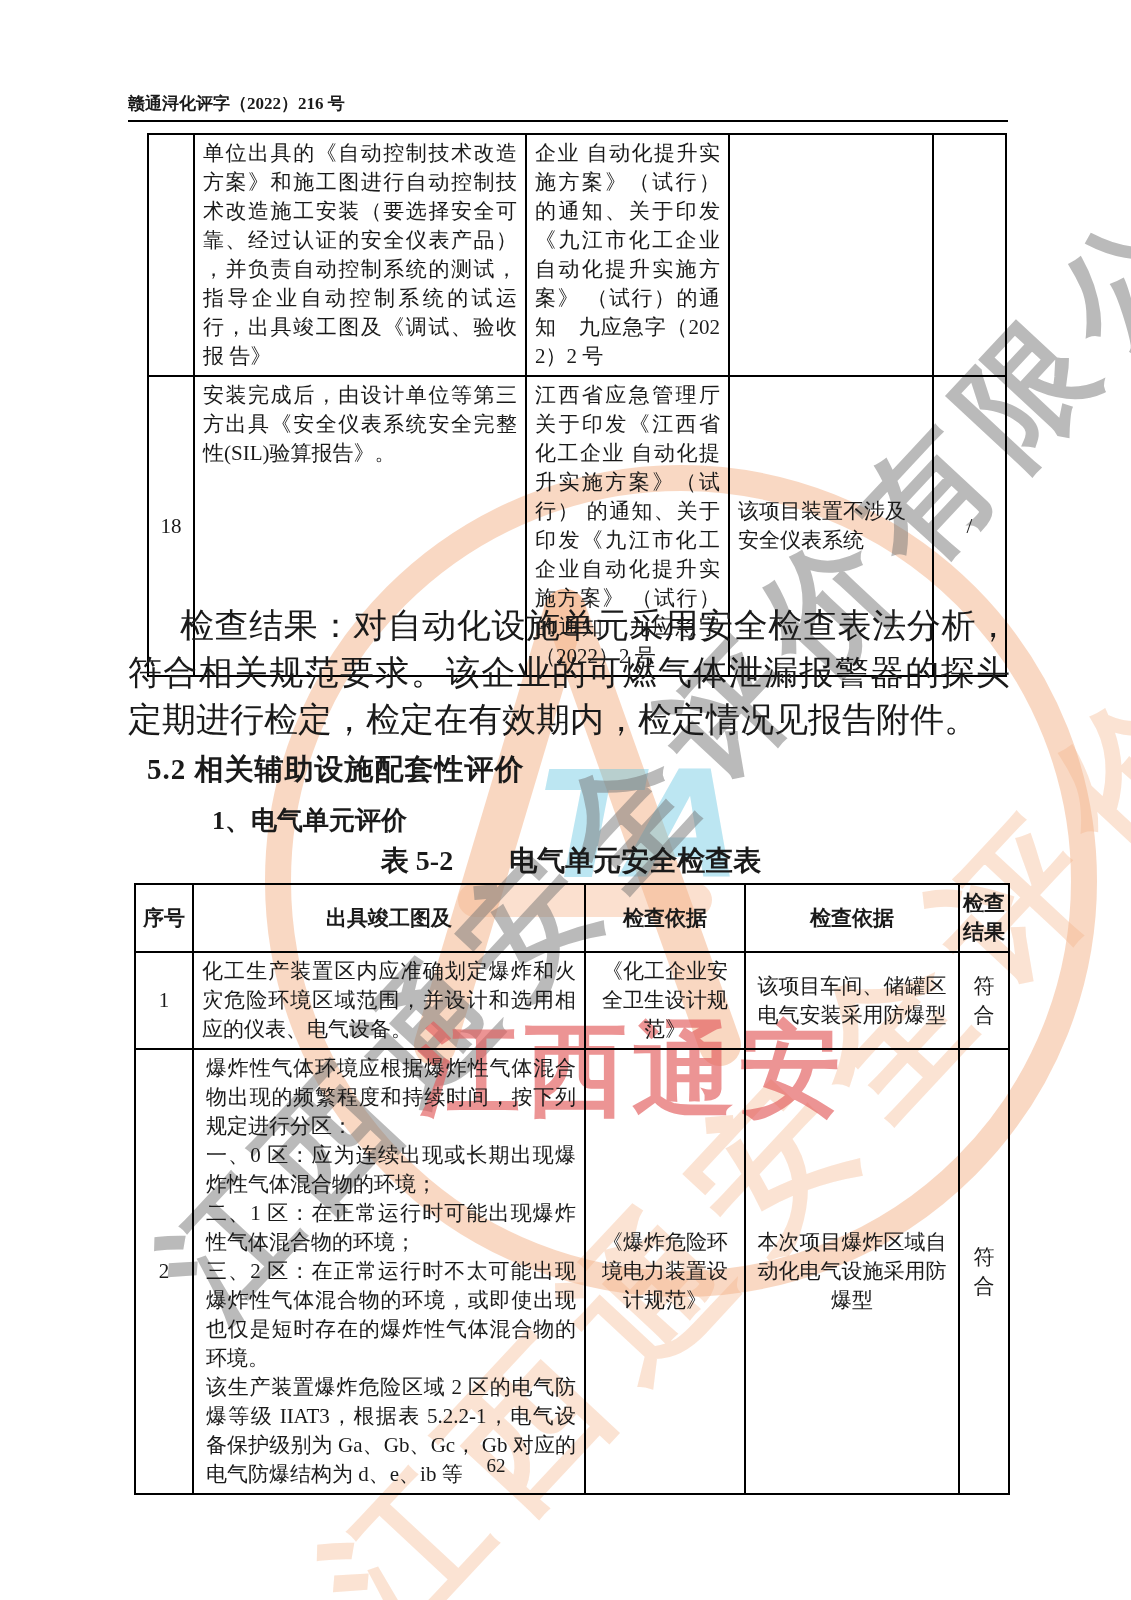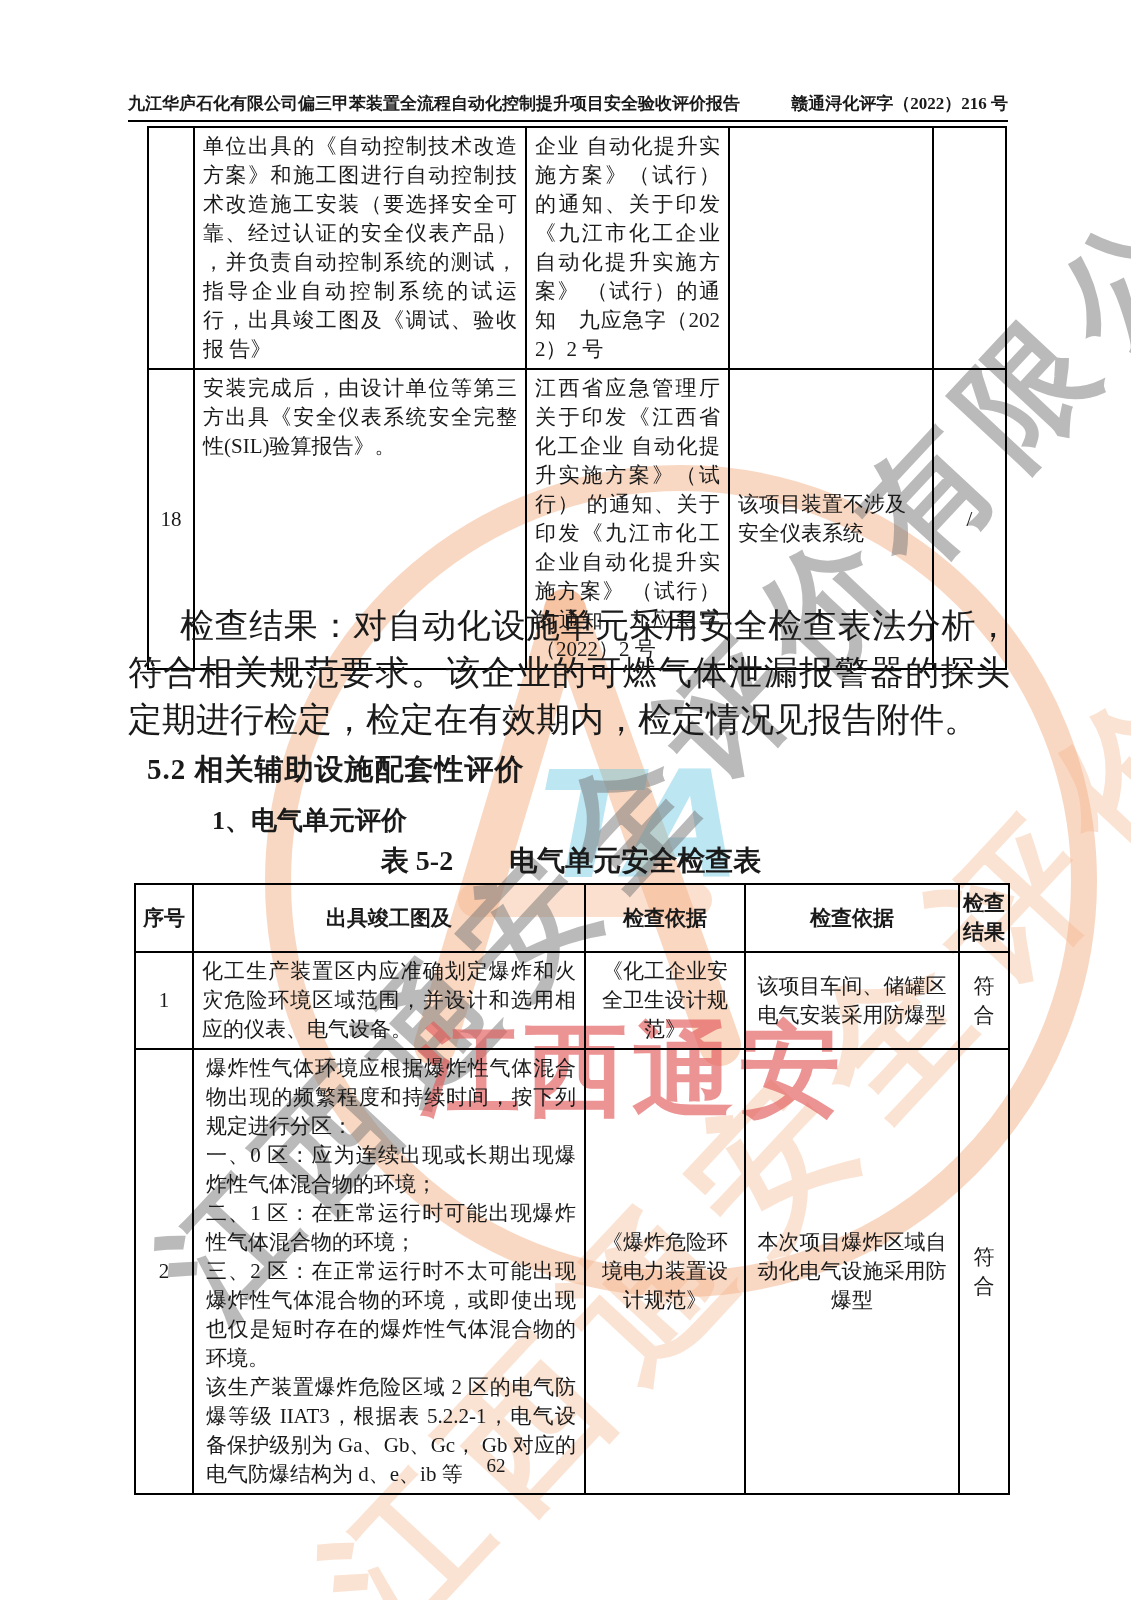--- a/index.html
+++ b/index.html
@@ -59,21 +59,21 @@
   }
   table{border-collapse:collapse;table-layout:fixed;}
   td,th{
     border:2px solid #000;
     font-size:21px;line-height:29px;
     padding:4px 8px;
     vertical-align:top;
     word-break:break-all;
     overflow:hidden;
   }
-  .t-cont{position:absolute;left:147px;top:126px;width:858px;border-radius:25px;}
+  .t-cont{position:absolute;left:147px;top:133px;width:858px;border-radius:25px;}
   .t-52{position:absolute;left:134px;top:883px;width:874px;}
   .t-52 th{font-weight:bold;text-align:center;vertical-align:middle;padding:4px 2px;}
   .cell-center{text-align:center;vertical-align:middle;}
   .vmid{vertical-align:middle;}
   .just{text-align:justify;}
   .preline{white-space:pre-line;padding-left:12px;}
   .para{
     position:absolute;left:128px;top:602px;width:882px;
     font-size:34px;line-height:47px;
     text-indent:52px;text-align:justify;
@@ -107,21 +107,20 @@
     <path d="M185,55 L340,490" stroke="rgba(244,178,136,0.52)" stroke-width="42" fill="none" stroke-linecap="round"></path>
     <path d="M95,345 L315,345" stroke="rgba(244,178,136,0.40)" stroke-width="34" fill="none" stroke-linecap="round"></path>
   </svg>
   <div class="wm wm-blue">TA</div>
   <div class="wm wm-grey">江西通安全评价有限公司</div>
   <div class="wm wm-red">江西通安</div>
 
   <div class="content">
 
     <div class="pg-header">
-      <span>九江华庐石化有限公司偏三甲苯装置全流程自动化控制提升项目安全验收评价报告</span>
       <span>赣通浔化评字（2022）216 号</span>
     </div>
 
     <table class="t-cont">
       <colgroup>
         <col style="width:46px">
           <col style="width:332px">
           <col style="width:203px">
         <col style="width:204px">
           <col style="width:73px">

